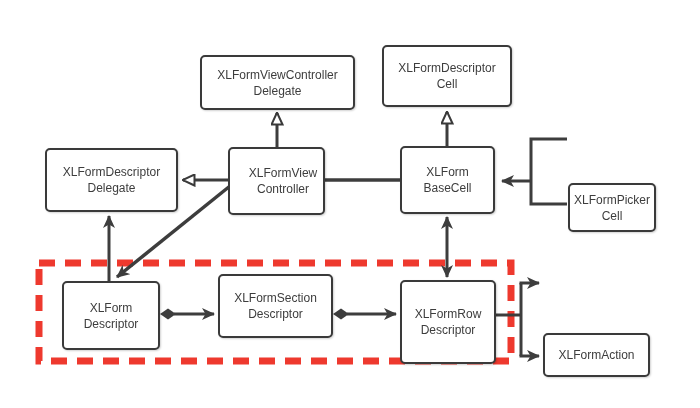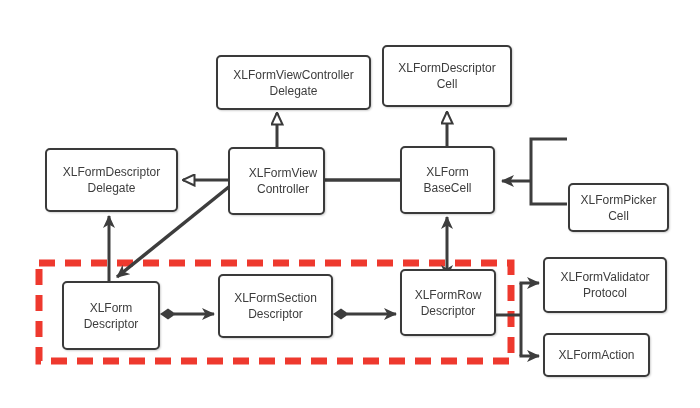--- a/index.html
+++ b/index.html
@@ -67,46 +67,44 @@
     </g>
 
     <g>
       <line x1="496" y1="315" x2="522" y2="315" stroke="#3d3d3d" stroke-width="3"></line>
       <line x1="521" y1="283" x2="521" y2="356" stroke="#3d3d3d" stroke-width="3"></line>
       <line x1="519.5" y1="283" x2="539" y2="283" stroke="#3d3d3d" stroke-width="3" marker-end="url(#chev)"></line>
       <line x1="519.5" y1="356" x2="539" y2="356" stroke="#3d3d3d" stroke-width="3" marker-end="url(#chev)"></line>
     </g>
   </svg>
 
-  <div class="node" style="left:216px; top:55px;  width:155px; height:55px;">XLFormViewController
+  <div class="node" style="left:200px; top:55px;  width:155px; height:55px;">XLFormViewController
 Delegate</div>
 
   <div class="node" style="left:382px; top:45px;  width:130px; height:62px;">XLFormDescriptor
 Cell</div>
 
 
-  <div class="node" style="left:568px; top:183px; width:101px; height:49px;">XLFormPicker
+  <div class="node" style="left:568px; top:183px; width:88px; height:49px;">XLFormPicker
 Cell</div>
 
   <div class="node" style="left:45px;  top:148px; width:133px; height:64px;">XLFormDescriptor
 Delegate</div>
 
   <div class="node" style="left:228px; top:147px; width:97px;  height:68px;padding-left:13px;">XLFormView
 Controller</div>
 
   <div class="node" style="left:400px; top:146px; width:95px;  height:68px;">XLForm
 BaseCell</div>
 
   <div class="node" style="left:62px;  top:281px; width:98px;  height:69px;">XLForm
 Descriptor</div>
 
   <div class="node" style="left:218px; top:274px; width:115px; height:64px;">XLFormSection
 Descriptor</div>
 
-  <div class="node" style="left:400px; top:269px; width:96px;  height:67px;">XLFormRow
+  <div class="node" style="left:400px; top:280px; width:96px;  height:84px;">XLFormRow
 Descriptor</div>
 
-  <div class="node" style="left:543px; top:257px; width:124px; height:56px;">XLFormValidator
-Protocol</div>
 
   <div class="node" style="left:543px; top:333px; width:107px; height:44px;">XLFormAction</div>
 
 </div>
 
 </body></html>

